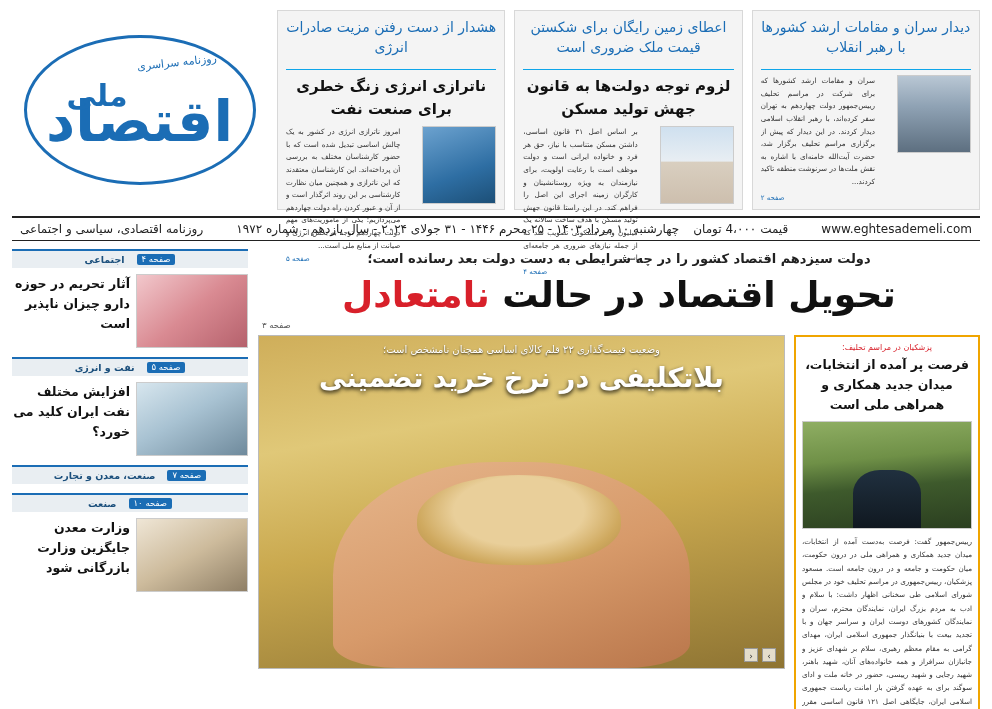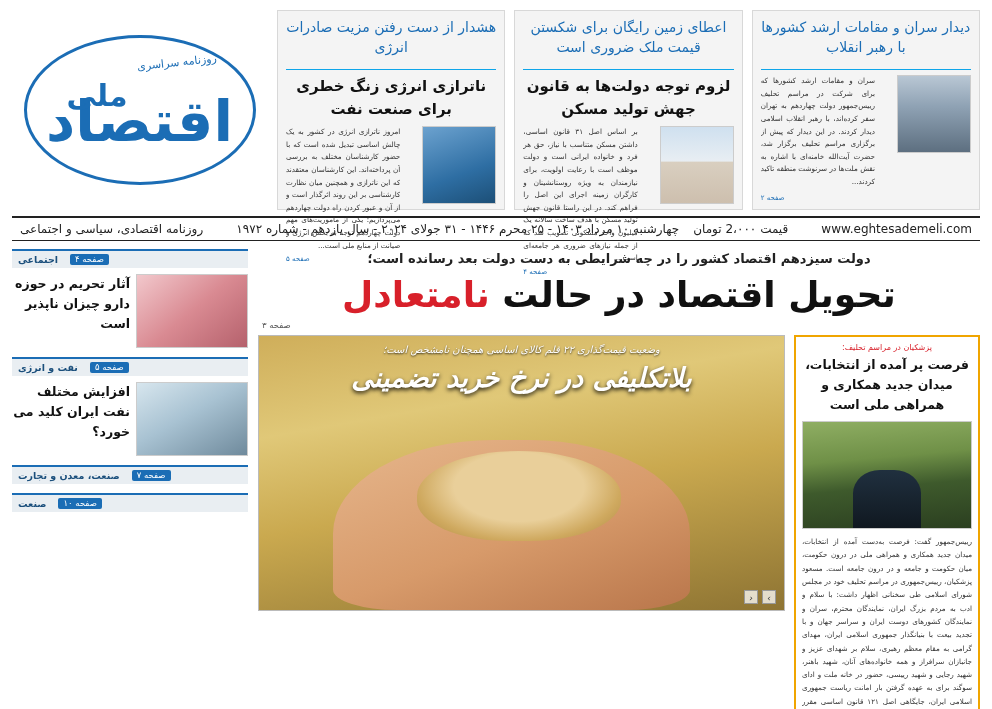--- a/index.html
+++ b/index.html
@@ -86,21 +86,21 @@
   }
   .rulebar .mid { display: flex; flex-direction: row-reverse; gap: 14px; }
 
   
   .main { display: flex; flex-direction: row-reverse; padding: 0 12px; gap: 10px; margin-top: 8px; }
 
   
   .rail { width: 236px; flex: 0 0 236px; display: flex; flex-direction: column; gap: 9px; }
   .rail-item { display: flex; flex-direction: column; }
   .rail-head {
-    display: flex; flex-direction: row-reverse; justify-content: flex-start;
+    display: flex; flex-direction: row-reverse; justify-content: center;
     background: #e9eef2; border-top: 2px solid #1b6db5;
     padding: 3px 6px; font-size: 9.5px; color: #1b4f7c; font-weight: bold; gap: 12px;
   }
   .rail-head .pg { color: #fff; background: #1b6db5; padding: 0 5px; border-radius: 2px; font-weight: normal; font-size: 8.5px; }
   .rail-body { display: flex; flex-direction: row-reverse; gap: 6px; padding-top: 6px; }
   .rail-title { font-size: 12.5px; font-weight: bold; line-height: 1.6; color: #111; flex: 1; }
   .rail-photo { width: 112px; height: 74px; flex: 0 0 112px; border: 1px solid #ccc; }
   .ph-med { background: linear-gradient(140deg,#f2c8cc,#d98a92 50%,#b5616c); }
   .ph-fuel { background: linear-gradient(150deg,#d7e6ee,#a8c2d2 45%,#6f8a9c); }
   .ph-market { background: linear-gradient(160deg,#f0e0c0,#cfa86f 45%,#8d6c3f); }
@@ -113,25 +113,24 @@
     text-align: center; font-size: 36px; font-weight: bold; color: #111;
     line-height: 1.25; margin-bottom: 3px;
   }
   .lede-title .hl { color: #d8202a; }
   .lede-page { text-align: left; font-size: 8.5px; color: #555; padding-left: 4px; }
 
   .lower { display: flex; flex-direction: row-reverse; gap: 9px; margin-top: 5px; }
 
   .photo-story { flex: 1 1 auto; position: relative; min-width: 0; }
   .photo-frame {
-    height: 276px; border: 1px solid #bbb; position: relative; overflow: hidden;
+    height: 334px; border: 1px solid #bbb; position: relative; overflow: hidden;
     background:
       radial-gradient(circle at 48% 62%, #e8c98a 0 18%, rgba(0,0,0,0) 19%),
       linear-gradient(170deg,#cfae5a 0%,#e0c878 28%,#caa94f 55%,#8e7433 100%);
-    font-style: italic;
   }
   .hand {
     position: absolute; left: 14%; right: 18%; top: 38%; bottom: 0;
     background: linear-gradient(160deg,#e6b68c,#d79a6a 55%,#b9764b);
     border-radius: 45% 45% 18% 18% / 55% 55% 12% 12%;
   }
   .grain {
     position: absolute; left: 30%; right: 31%; top: 42%; height: 90px;
     background: radial-gradient(ellipse at 50% 40%, #e9cf9a 0 45%, #cfa95f 70%, #a8823f 100%);
     border-radius: 50% 50% 45% 45%;
@@ -221,21 +220,21 @@
         <div class="teaser-more">صفحه ۲</div>
       </div>
 
     </div>
   </div>
 
   <div class="rulebar">
     <span>روزنامه اقتصادی، سیاسی و اجتماعی</span>
     <span class="mid">
       <span>چهارشنبه ۱۰ مرداد ۱۴۰۳ - ۲۵ محرم ۱۴۴۶ - ۳۱ جولای ۲۰۲۴ - سال یازدهم - شماره ۱۹۷۲</span>
-      <span>قیمت 2،۰۰۰ تومان</span>
+      <span>قیمت 4،۰۰۰ تومان</span>
     </span>
     <span>www.eghtesademeli.com</span>
   </div>
 
   <div class="main">
 
     <div class="rail">
 
       <div class="rail-item">
         <div class="rail-head">
@@ -263,20 +262,24 @@
         <div class="rail-head">
           <span>صنعت، معدن و تجارت</span>
           <span class="pg">صفحه ۷</span>
         </div>
       </div>
 
       <div class="rail-item">
         <div class="rail-head">
           <span>صنعت</span>
           <span class="pg">صفحه ۱۰</span>
+        </div>
+        <div class="rail-body">
+          <div class="rail-title">وزارت معدن جایگزین وزارت بازرگانی شود</div>
+          <div class="rail-photo ph-mine"></div>
         </div>
       </div>
 
     </div>
 
     <div class="center">
 
       <div class="lede-kicker">دولت سیزدهم اقتصاد کشور را در چه شرایطی به دست دولت بعد رسانده است؛</div>
       <div class="lede-title">
         <span>تحویل اقتصاد در حالت </span><span class="hl">نامتعادل</span>

